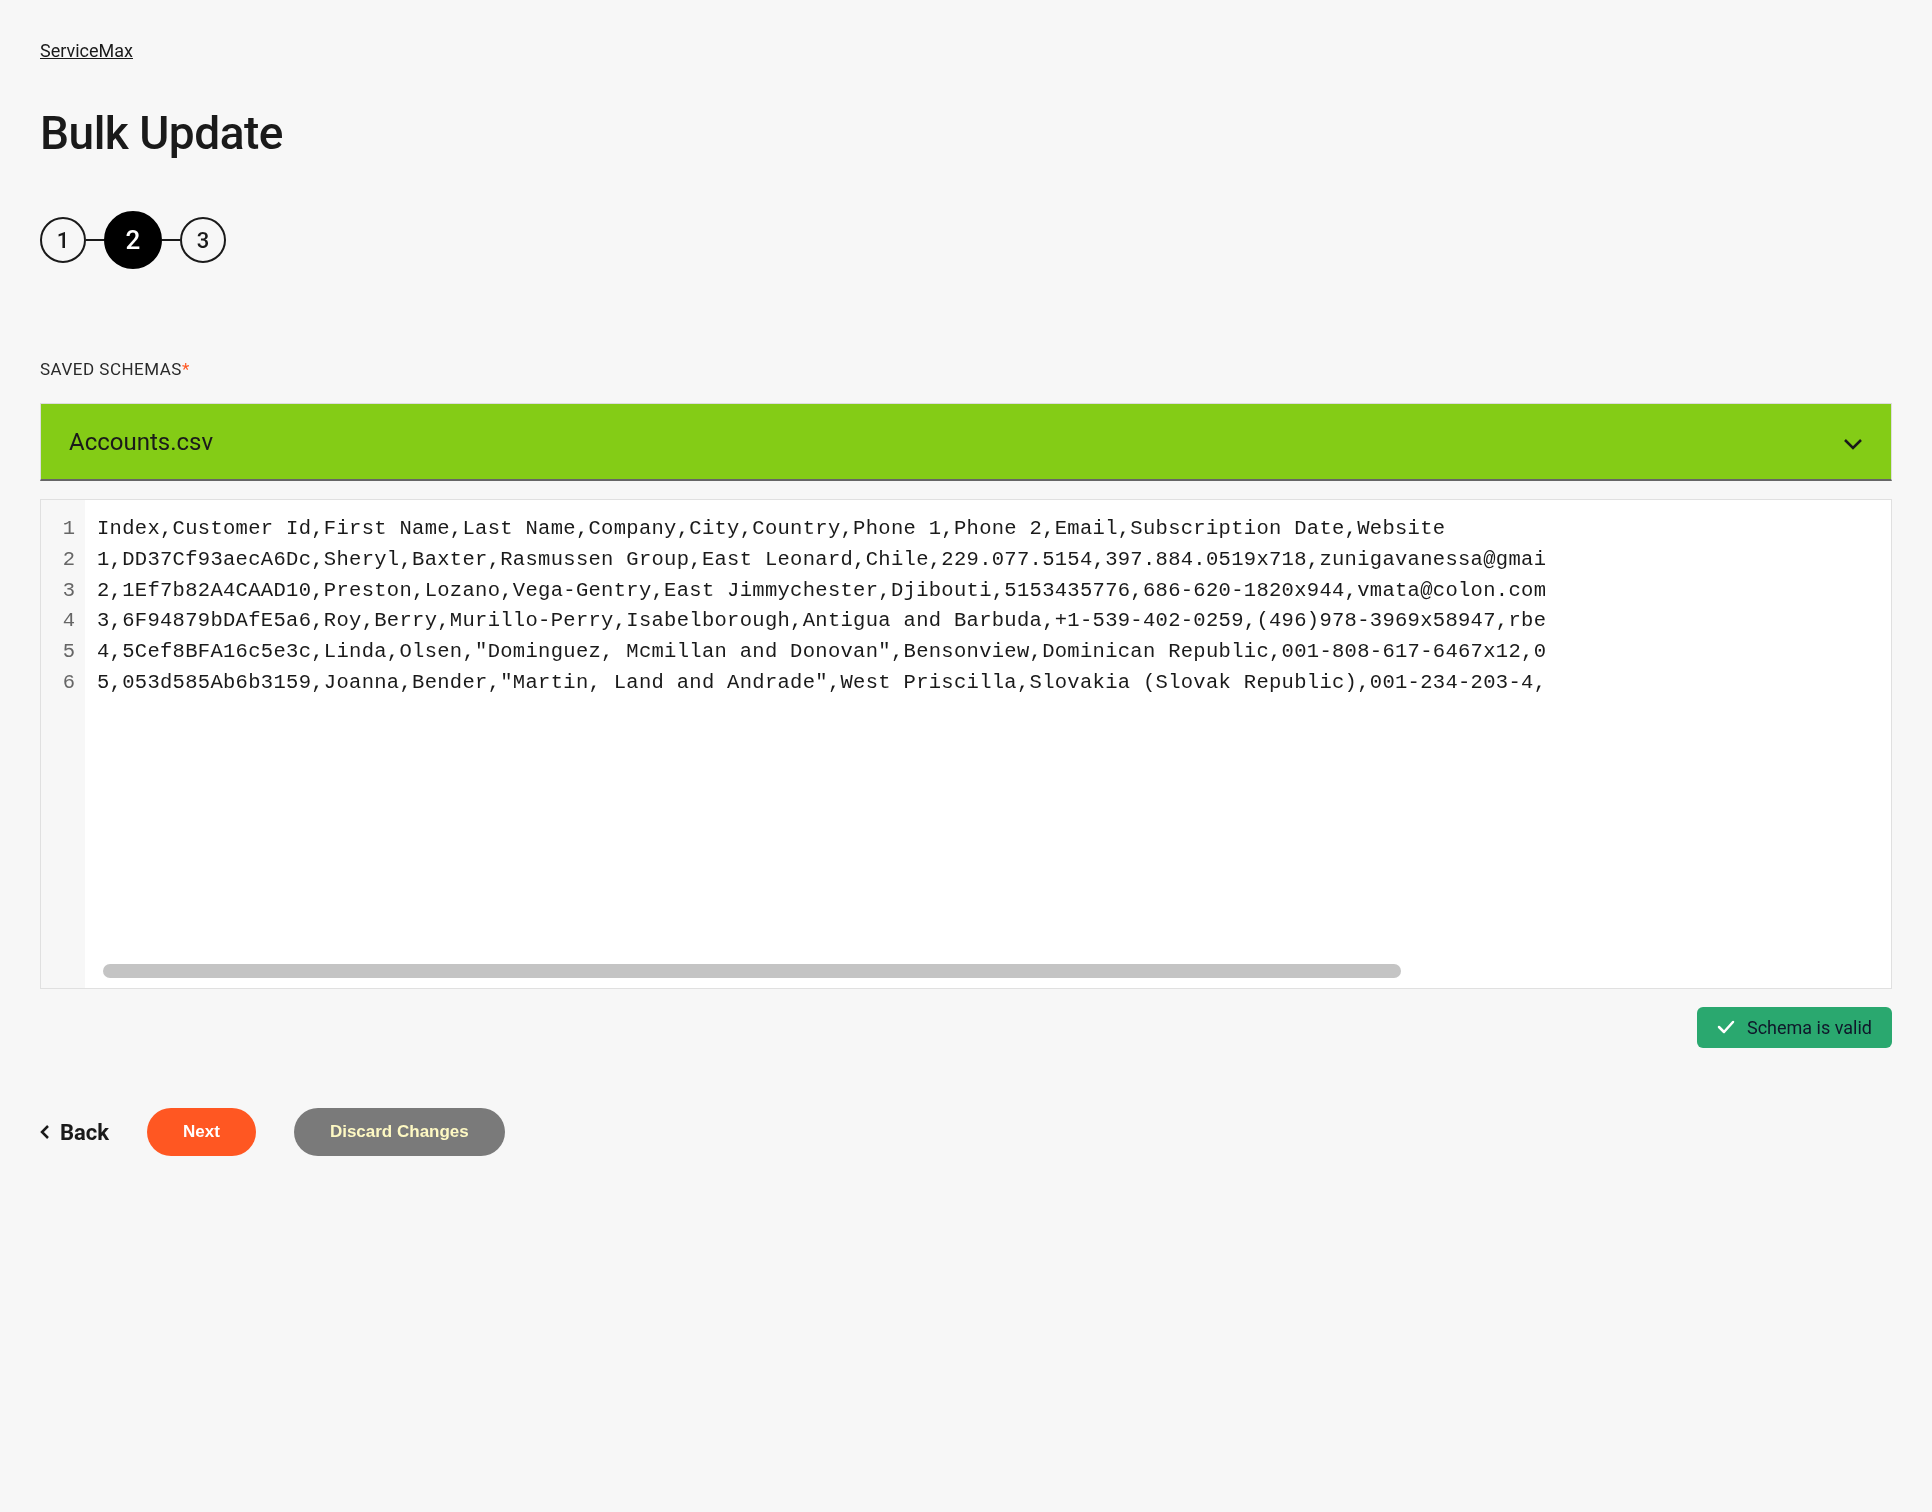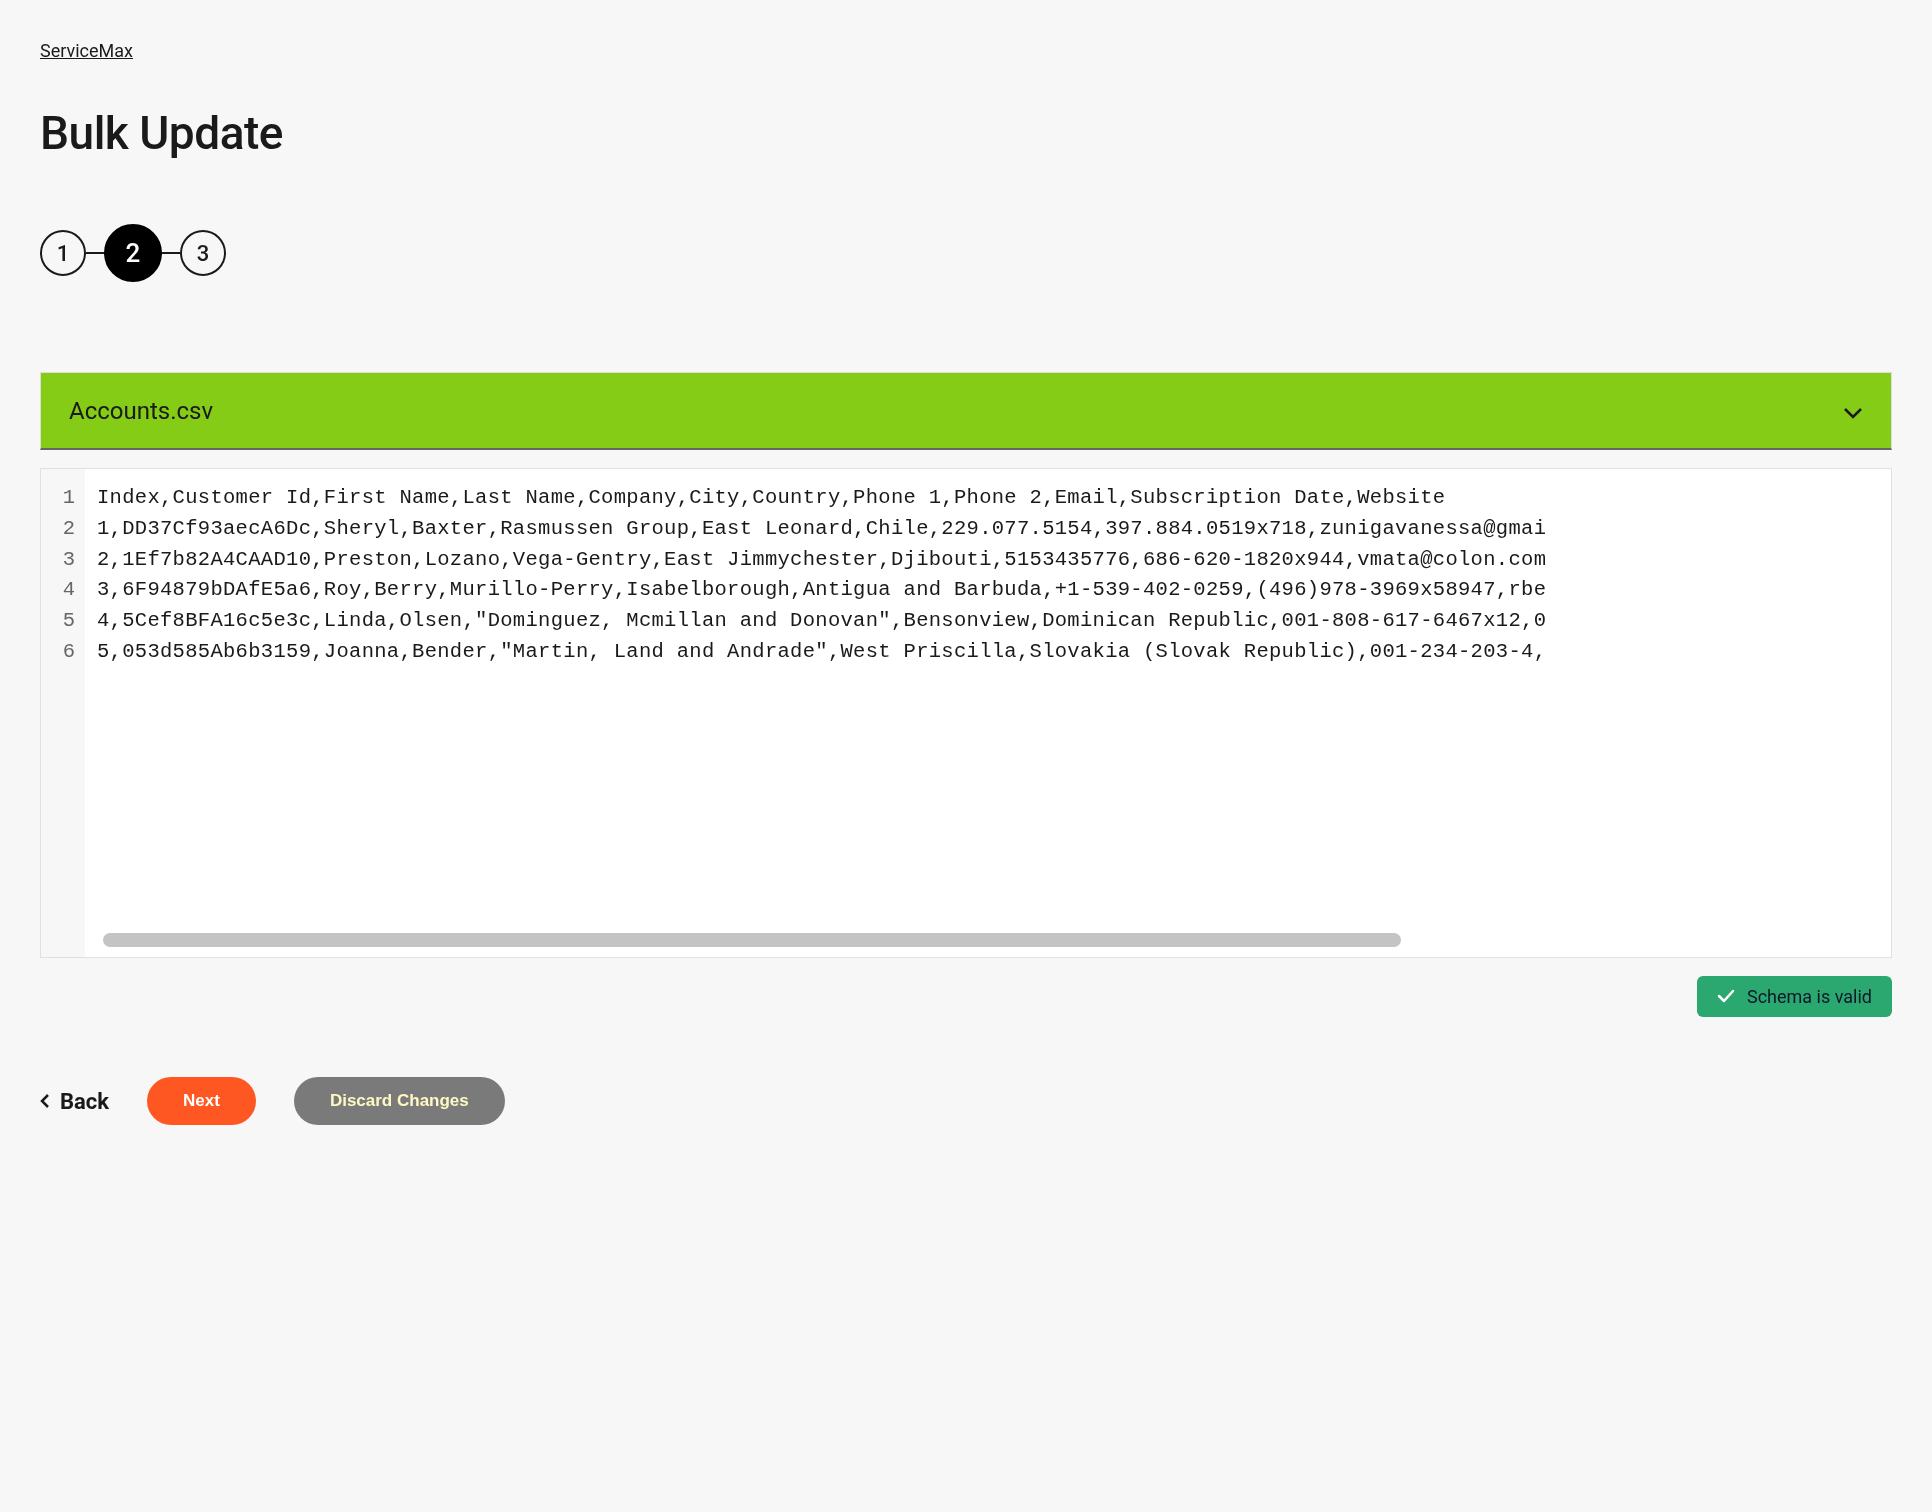--- a/index.html
+++ b/index.html
@@ -20,21 +20,21 @@
   .breadcrumb {
     font-size: 18px;
     text-decoration: underline;
     color: #1a1a1a;
     margin-bottom: 45px;
     display: inline-block;
   }
   .page-title {
     font-size: 46px;
     font-weight: 500;
-    margin-bottom: 64px;
+    margin-bottom: 51px;
     letter-spacing: -0.5px;
   }
   .stepper {
     display: flex;
     align-items: center;
     margin-bottom: 90px;
   }
   .step {
     width: 46px;
     height: 46px;
@@ -249,20 +249,23 @@
   <div class="stepper">
     <div class="step">1</div>
     <div class="step-line"></div>
     <div class="step active">2</div>
     <div class="step-line"></div>
     <div class="step">3</div>
   </div>
 
 
 
+  <div class="saved-schemas-label">
+    <span>SAVED SCHEMAS</span><span class="required-asterisk">*</span>
+  </div>
 
   <div class="select-wrapper">
     <div class="select-box">
       <span>Accounts.csv</span>
       <span class="chevron-down">
         <svg viewBox="0 0 20 12" fill="none" stroke="#1a1a1a" stroke-width="2.5">
             <path d="M2 2 L10 10 L18 2"></path>
           </svg>
       </span>
     </div>

